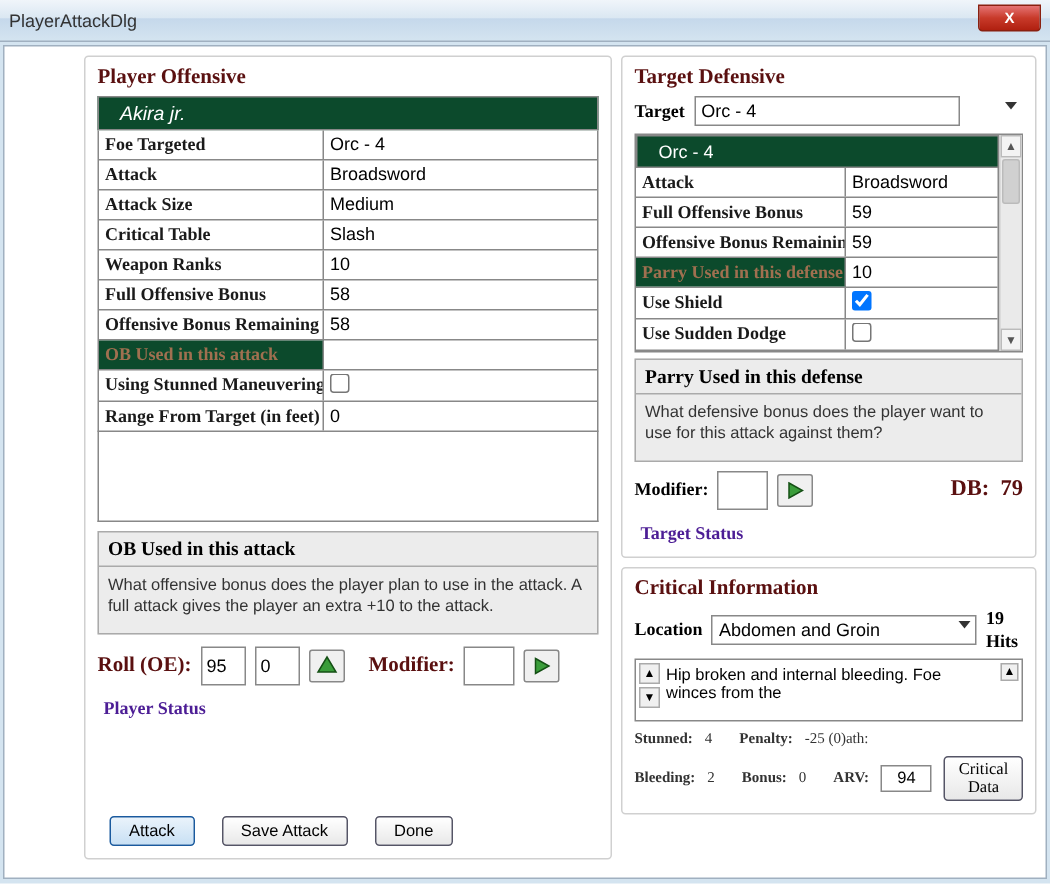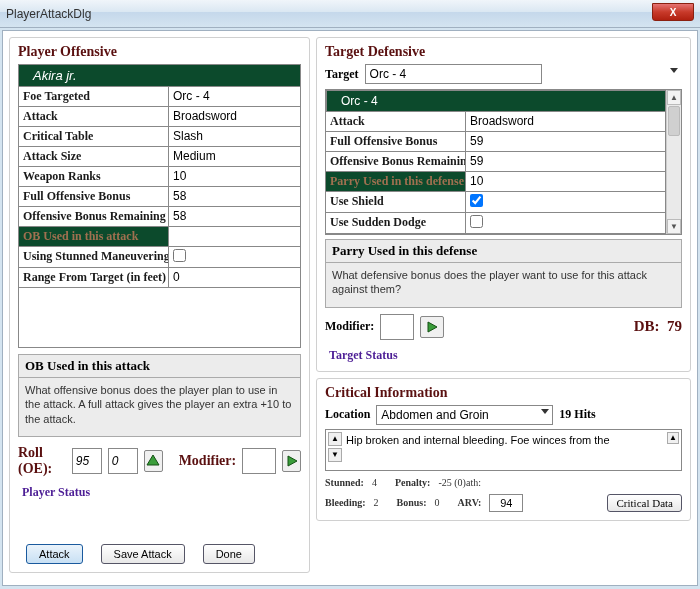--- a/index.html
+++ b/index.html
@@ -1,38 +1,38 @@
 <!DOCTYPE html>
 <html><head>
 <meta charset="utf-8">
 <style>
 * { box-sizing: border-box; margin: 0; padding: 0; }
 body { font-family: Tahoma, Geneva, sans-serif; font-size: 11px; background: #d4e4f0; width: 700px; height: 589px; overflow: hidden; }
 .titlebar { height: 28px; background: linear-gradient(to bottom, #f0f5fa 0%, #dae7f2 45%, #c5d8eb 46%, #d4e4f0 100%); border-bottom: 1px solid #a0b0c0; display: flex; align-items: center; padding: 0 6px; position: relative; }
 .titlebar-title { color: #333; font-size: 12px; }
 .close-btn { position: absolute; right: 6px; top: 3px; width: 42px; height: 18px; background: linear-gradient(to bottom, #e57373 0%, #c83a2a 50%, #b02010 100%); border: 1px solid #8a2010; border-radius: 0 0 3px 3px; display: flex; align-items: center; justify-content: center; color: #fff; font-size: 10px; font-weight: bold; cursor: pointer; }
 .dlg-body { background: #fff; margin: 2px; height: 556px; padding: 6px; display: flex; gap: 6px; border: 1px solid #a0b0c0; }
-.left-pane { width: 301px; display: flex; flex-direction: column; }
+.left-pane { width: 352px; display: flex; flex-direction: column; margin-left: 47px; }
 .right-pane { flex: 1; display: flex; flex-direction: column; }
 .group { border: 1px solid #d0d0d0; border-radius: 3px; padding: 6px 8px 8px 8px; margin-bottom: 6px; }
 .group-title { font-family: Georgia, serif; font-weight: bold; font-size: 14px; color: #5a1010; margin-bottom: 4px; }
 .char-hdr { background: #0c4a2c; color: #fff; font-family: Liberation Sans, sans-serif; font-style: italic; font-size: 13px; padding: 3px 8px; border: 1px solid #888; }
 .grid { border: 1px solid #888; border-top: none; background: #fff; }
 .grow { display: flex; border-bottom: 1px solid #888; }
 .grow:last-child { border-bottom: none; }
 .gcell-l { width: 150px; padding: 2px 4px; font-family: Georgia, serif; font-weight: bold; font-size: 12px; color: #1a1a1a; border-right: 1px solid #888; overflow: hidden; white-space: nowrap; }
 .gcell-r { flex: 1; padding: 2px 4px; font-size: 12px; }
 .grow.sel .gcell-l { background: #0c4a2c; color: #a07050; }
 .blank-area { height: 60px; border: 1px solid #888; border-top: none; }
 .help-box { background: #ececec; border: 1px solid #aaa; margin-top: 6px; }
 .help-title { font-family: Georgia, serif; font-weight: bold; font-size: 13px; padding: 3px 6px; border-bottom: 1px solid #aaa; }
 .help-text { padding: 5px 6px 10px 6px; font-size: 11px; color: #333; line-height: 1.3; }
 .roll-row { display: flex; align-items: center; gap: 6px; margin-top: 8px; }
 .roll-lbl { font-family: Georgia, serif; font-weight: bold; font-size: 14px; color: #5a1010; }
-.num-inp { width: 30px; height: 20px; border: 1px solid #888; text-align: left; padding: 12px 3px; font-size: 12px; font-style: italic; }
+.num-inp { width: 30px; height: 20px; border: 1px solid #888; text-align: left; padding: 12px 3px; font-size: 12px; }
 .icon-btn { width: 24px; height: 22px; border: 1px solid #888; background: #f0f0f0; border-radius: 2px; display: flex; align-items: center; justify-content: center; cursor: pointer; }
 .status-lbl { font-family: Georgia, serif; font-weight: bold; font-size: 12px; color: #4c1d95; margin-top: 8px; padding-left: 4px; }
 .btn-row { display: flex; gap: 18px; margin-top: auto; padding-top: 10px; padding-left: 8px; }
 .btn { padding: 3px 12px; border: 1px solid #556; background: linear-gradient(#fff,#e8e8e8); border-radius: 3px; font-size: 11px; cursor: pointer; }
 .btn.primary { border: 1px solid #1a5a9e; background: linear-gradient(#eaf3fb,#c8e0f4); }
 .target-row { display: flex; align-items: center; gap: 6px; margin-bottom: 5px; }
 .target-lbl { font-family: Georgia, serif; font-weight: bold; font-size: 12px; }
 .dropdown { flex: 1; height: 20px; border: 1px solid #888; background: #fff; padding: 0 16px 0 4px; font-size: 12px; appearance: none; position: relative; }
 .dd-wrap { flex: 1; position: relative; }
 .dd-caret { position: absolute; right: 4px; top: 4px; width: 0; height: 0; border-left: 4px solid transparent; border-right: 4px solid transparent; border-top: 5px solid #333; pointer-events: none; }
@@ -70,26 +70,26 @@
       <div class="grid" id="off-grid">
           <div class="grow">
             <div class="gcell-l">Foe Targeted</div>
             <div class="gcell-r">Orc - 4</div>
           </div>
           <div class="grow">
             <div class="gcell-l">Attack</div>
             <div class="gcell-r">Broadsword</div>
           </div>
           <div class="grow">
+            <div class="gcell-l">Attack Size</div>
+            <div class="gcell-r">Medium</div>
+          </div>
+          <div class="grow">
             <div class="gcell-l">Critical Table</div>
             <div class="gcell-r">Slash</div>
-          </div>
-          <div class="grow">
-            <div class="gcell-l">Attack Size</div>
-            <div class="gcell-r">Medium</div>
           </div>
           <div class="grow">
             <div class="gcell-l">Weapon Ranks</div>
             <div class="gcell-r">10</div>
           </div>
           <div class="grow">
             <div class="gcell-l">Full Offensive Bonus</div>
             <div class="gcell-r">58</div>
           </div>
           <div class="grow">

